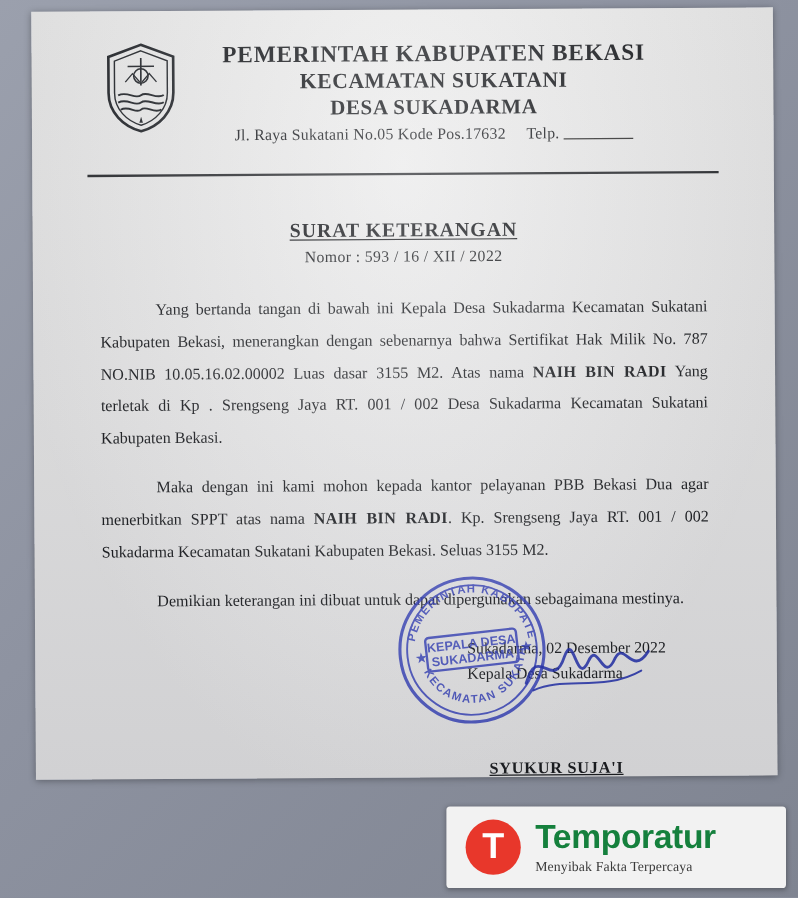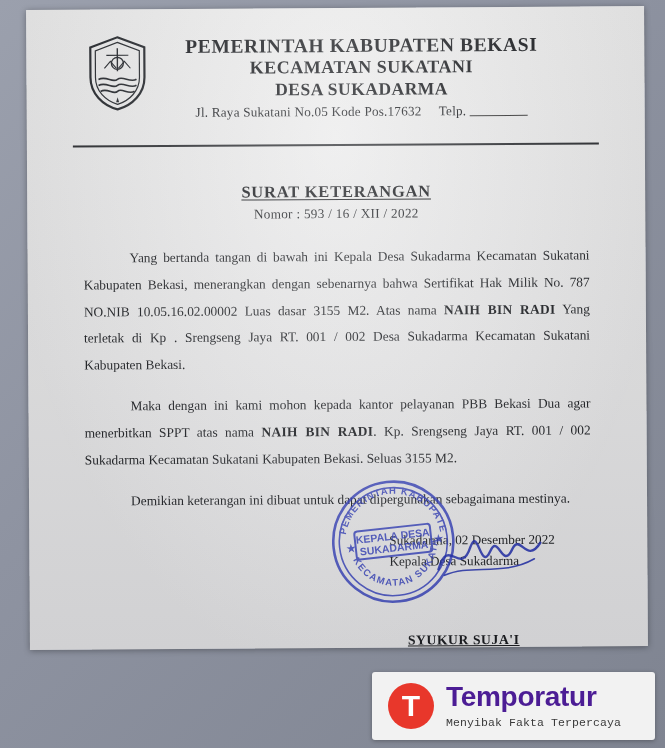--- a/index.html
+++ b/index.html
@@ -193,26 +193,26 @@
     display: flex;
     align-items: center;
     justify-content: center;
     line-height: 1;
   }
   .wm-texts { display:flex; flex-direction: column; justify-content:center; }
   .wm-title {
     font-family: "Liberation Sans", sans-serif;
     font-weight: bold;
     font-size: 28px;
-    color: #4c1d95;
+    color: #15803d;
     letter-spacing: -.3px;
     line-height: 1;
   }
   .wm-sub {
-    font-family: Liberation Mono, monospace;
+    font-family: Liberation Serif, serif;
     font-size: 11.5px;
     color: #3a3a3a;
     margin-top: 5px;
     letter-spacing: .1px;
   }
 </style>
 </head>
 <body>
 
 <div id="page">

